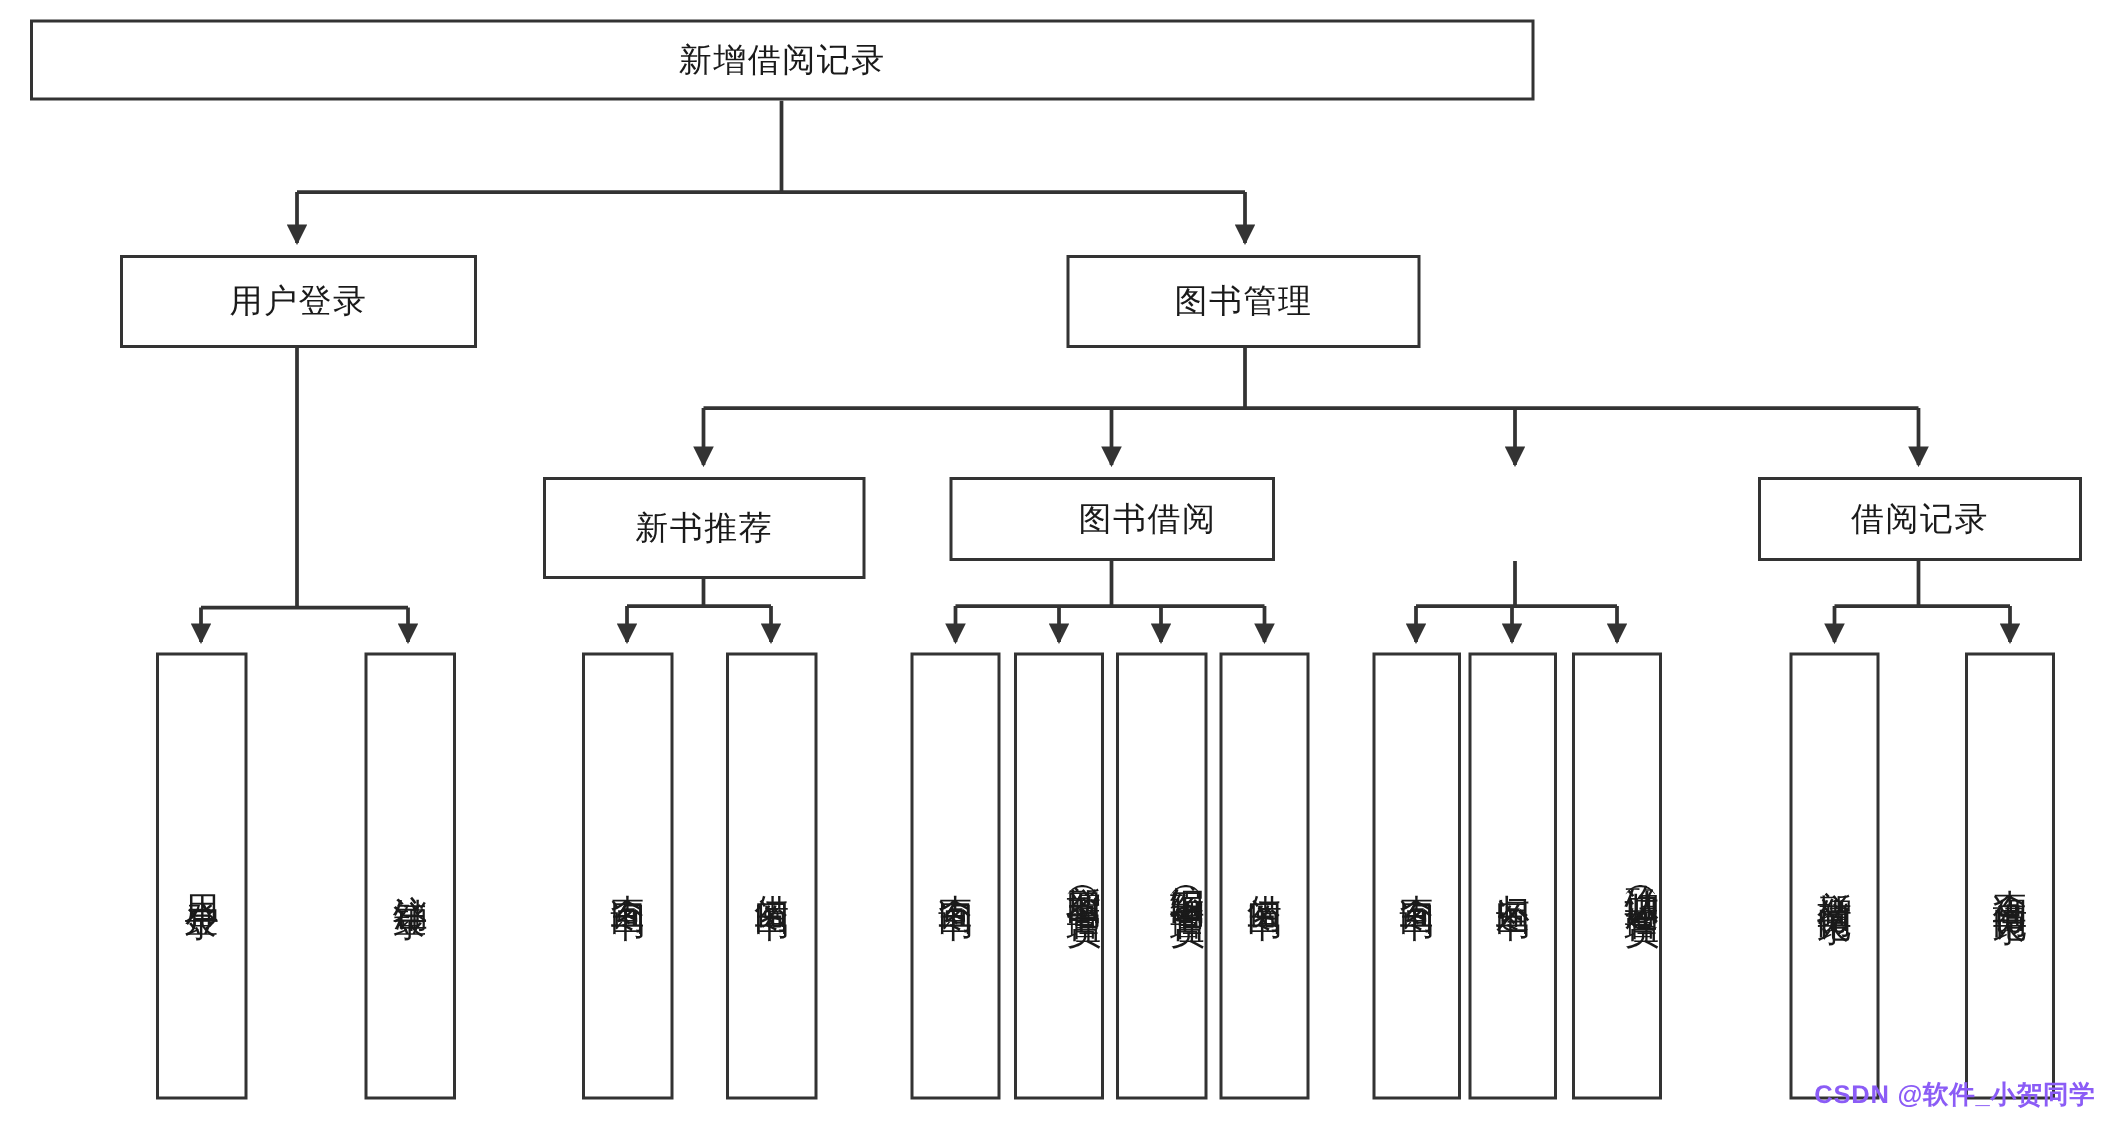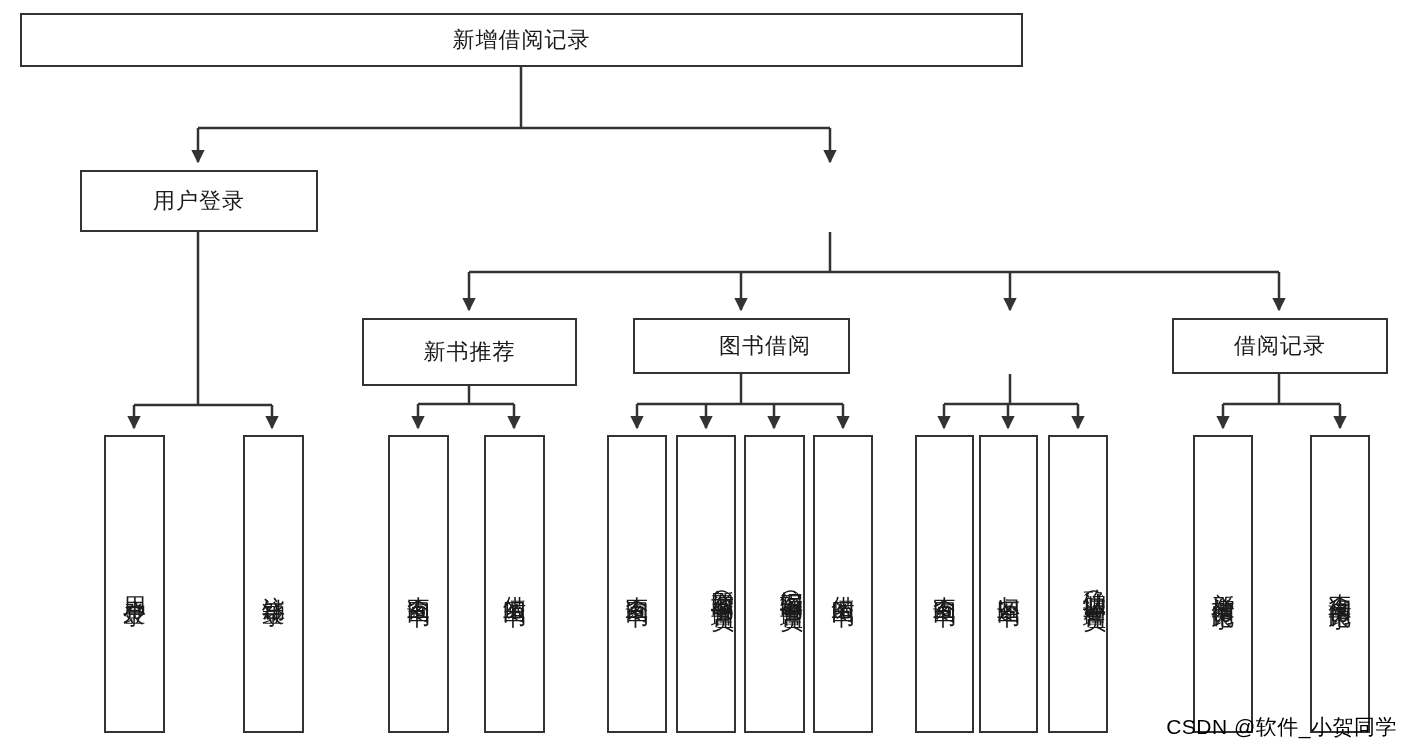--- a/index.html
+++ b/index.html
@@ -51,25 +51,26 @@
     white-space: nowrap;
   }
   .node.vert > span {
     writing-mode: vertical-rl;
     text-orientation: upright;
   }
   #watermark {
     position: absolute;
     right: 8px;
     bottom: 6px;
-    font-size: 21px;
-    color: #000000;
+    font-size: 17px;
+    color: #8b5cf6;
     letter-spacing: 0.5px;
     white-space: nowrap;
     font-family: "Liberation Sans", "DejaVu Sans", sans-serif;
+    font-weight: bold;
   }
 </style>
 </head>
 <body>
 
 <div id="canvas">
 
   <svg id="wires" viewBox="0 0 1405 747" xmlns="http://www.w3.org/2000/svg">
     <defs>
       <marker id="arrow" viewBox="0 0 10 10" refX="9" refY="5" markerWidth="5.5" markerHeight="5.5" orient="auto-start-reverse">
@@ -121,20 +122,23 @@
   </svg>
 
   <div class="node horiz" style="left:20px; top:13px; width:1003px; height:54px;">
     <span>新增借阅记录</span>
   </div>
 
   <div class="node horiz" style="left:80px; top:170px; width:238px; height:62px;">
     <span>用户登录</span>
   </div>
 
+  <div class="node horiz" style="left:711px; top:170px; width:236px; height:62px;">
+    <span>图书管理</span>
+  </div>
 
   <div class="node horiz" style="left:362px; top:318px; width:215px; height:68px;">
     <span>新书推荐</span>
   </div>
 
   <div class="node horiz" style="left:633px; top:318px; width:217px; height:56px;padding-left:47px;">
     <span>图书借阅</span>
   </div>
 
 

